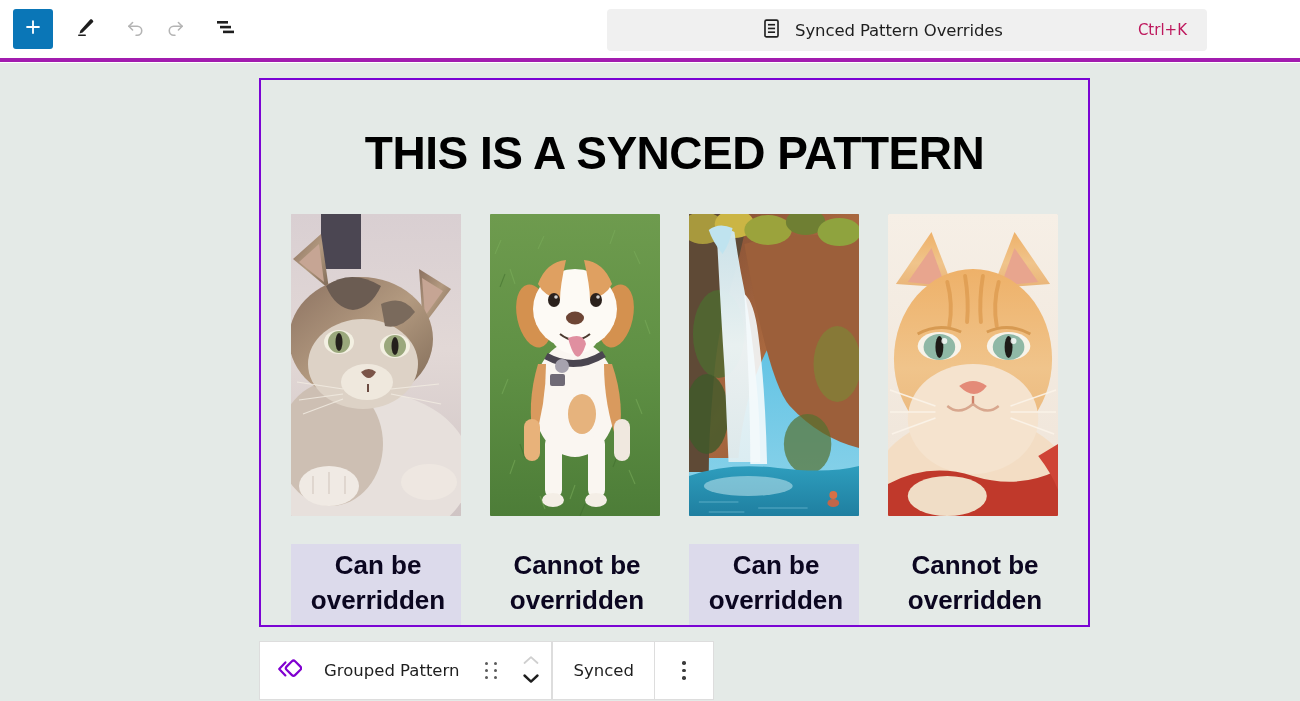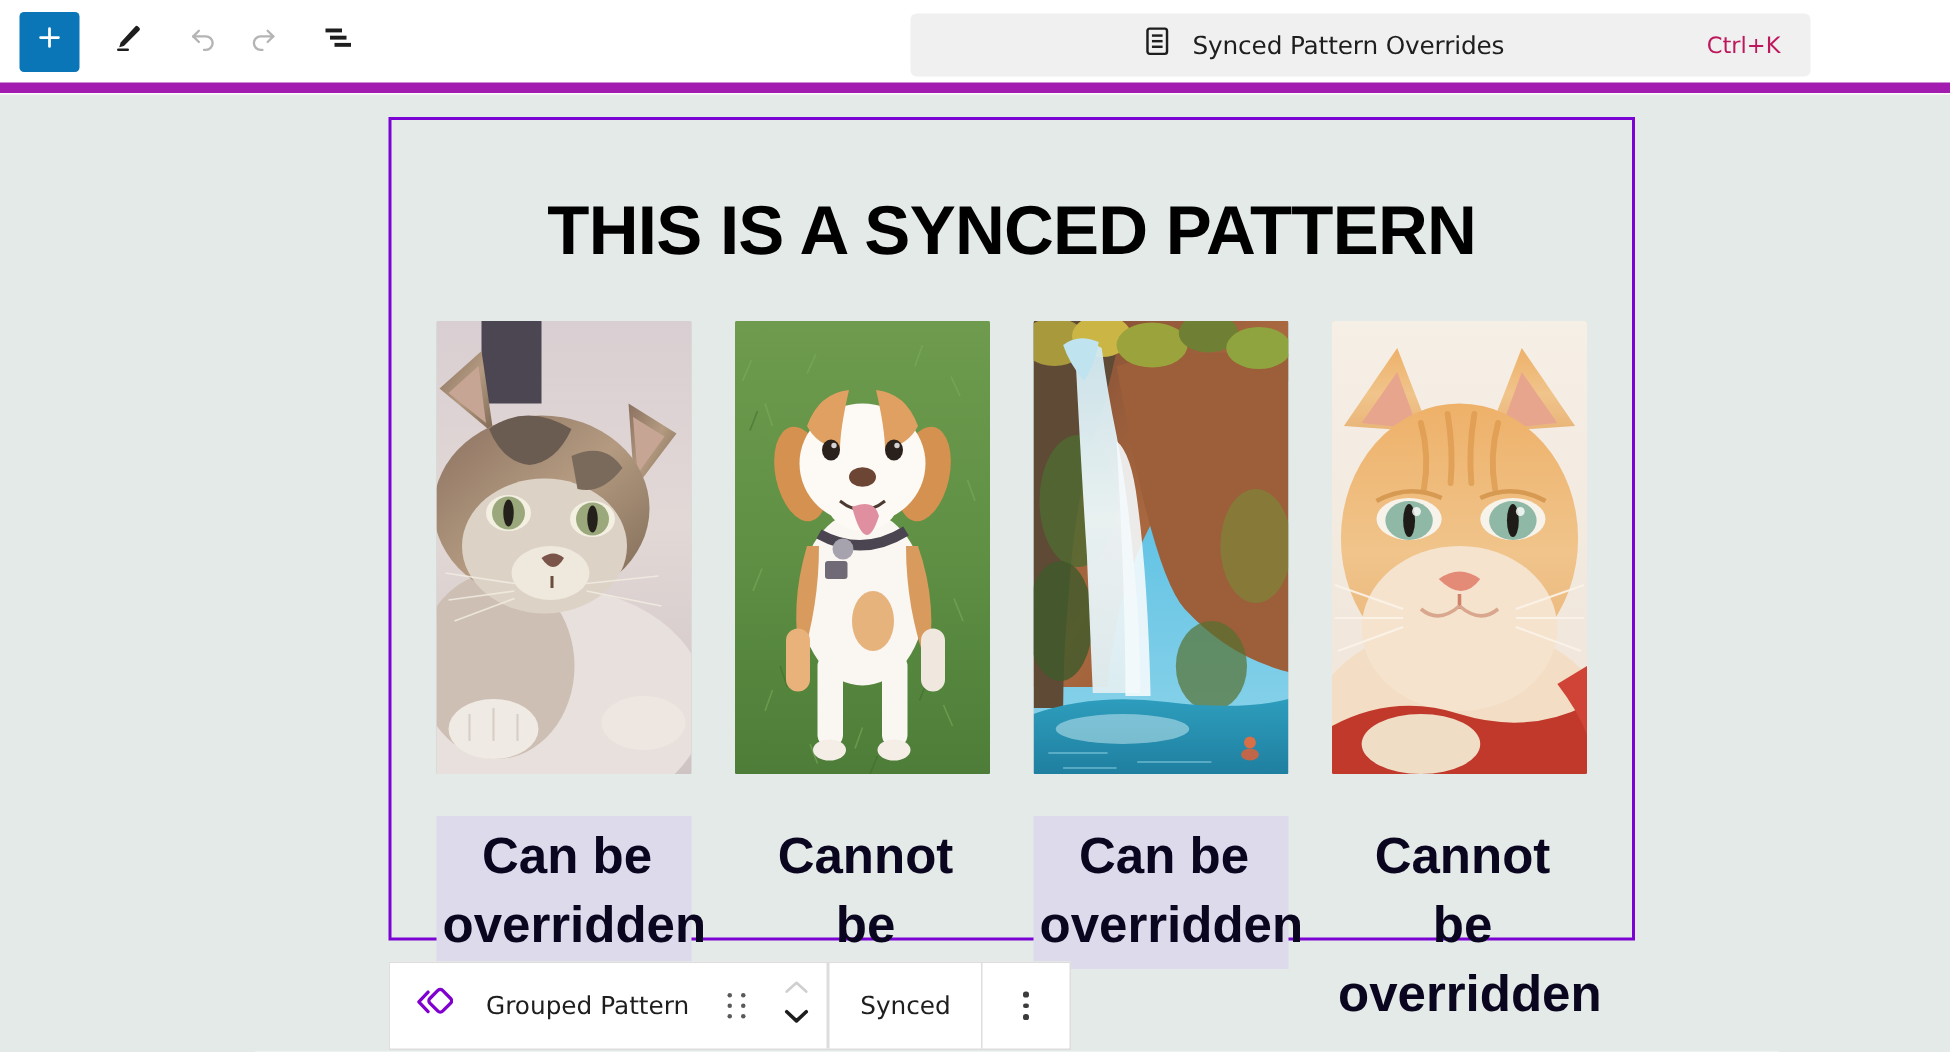--- a/index.html
+++ b/index.html
@@ -8,21 +8,21 @@
     font-family: "Liberation Sans", sans-serif;
     background: #ffffff;
     overflow: hidden;
   }
 
   
   .header {
     position: absolute; top: 0; left: 0;
     width: 1300px; height: 62px;
     background: #ffffff;
-    border-bottom: 7px solid #a21caf;
+    border-bottom: 4px solid #a21caf;
     display: flex; align-items: center;
   }
   .header-left {
     display: flex; align-items: center;
     padding-left: 13px; gap: 0px;
   }
   .tb-btn {
     width: 40px; height: 40px;
     display: flex; align-items: center; justify-content: center;
     background: transparent; border: none; border-radius: 2px;
@@ -99,21 +99,21 @@
     overflow: hidden;
     position: relative;
     background: #cccccc;
   }
   .photo svg { display: block; width: 100%; height: 100%; }
 
   .caption {
     margin-top: 28px;
     font-family: "Liberation Sans", sans-serif;
     font-weight: 700;
-    font-size: 34px;
+    font-size: 26px;
     line-height: 1.36;
     color: #0b0620;
     text-align: center;
     padding: 4px 0 6px 4px;
   }
   .caption.bound { background: #dcdaeb; }
 
   
   .block-toolbar {
     position: absolute;

